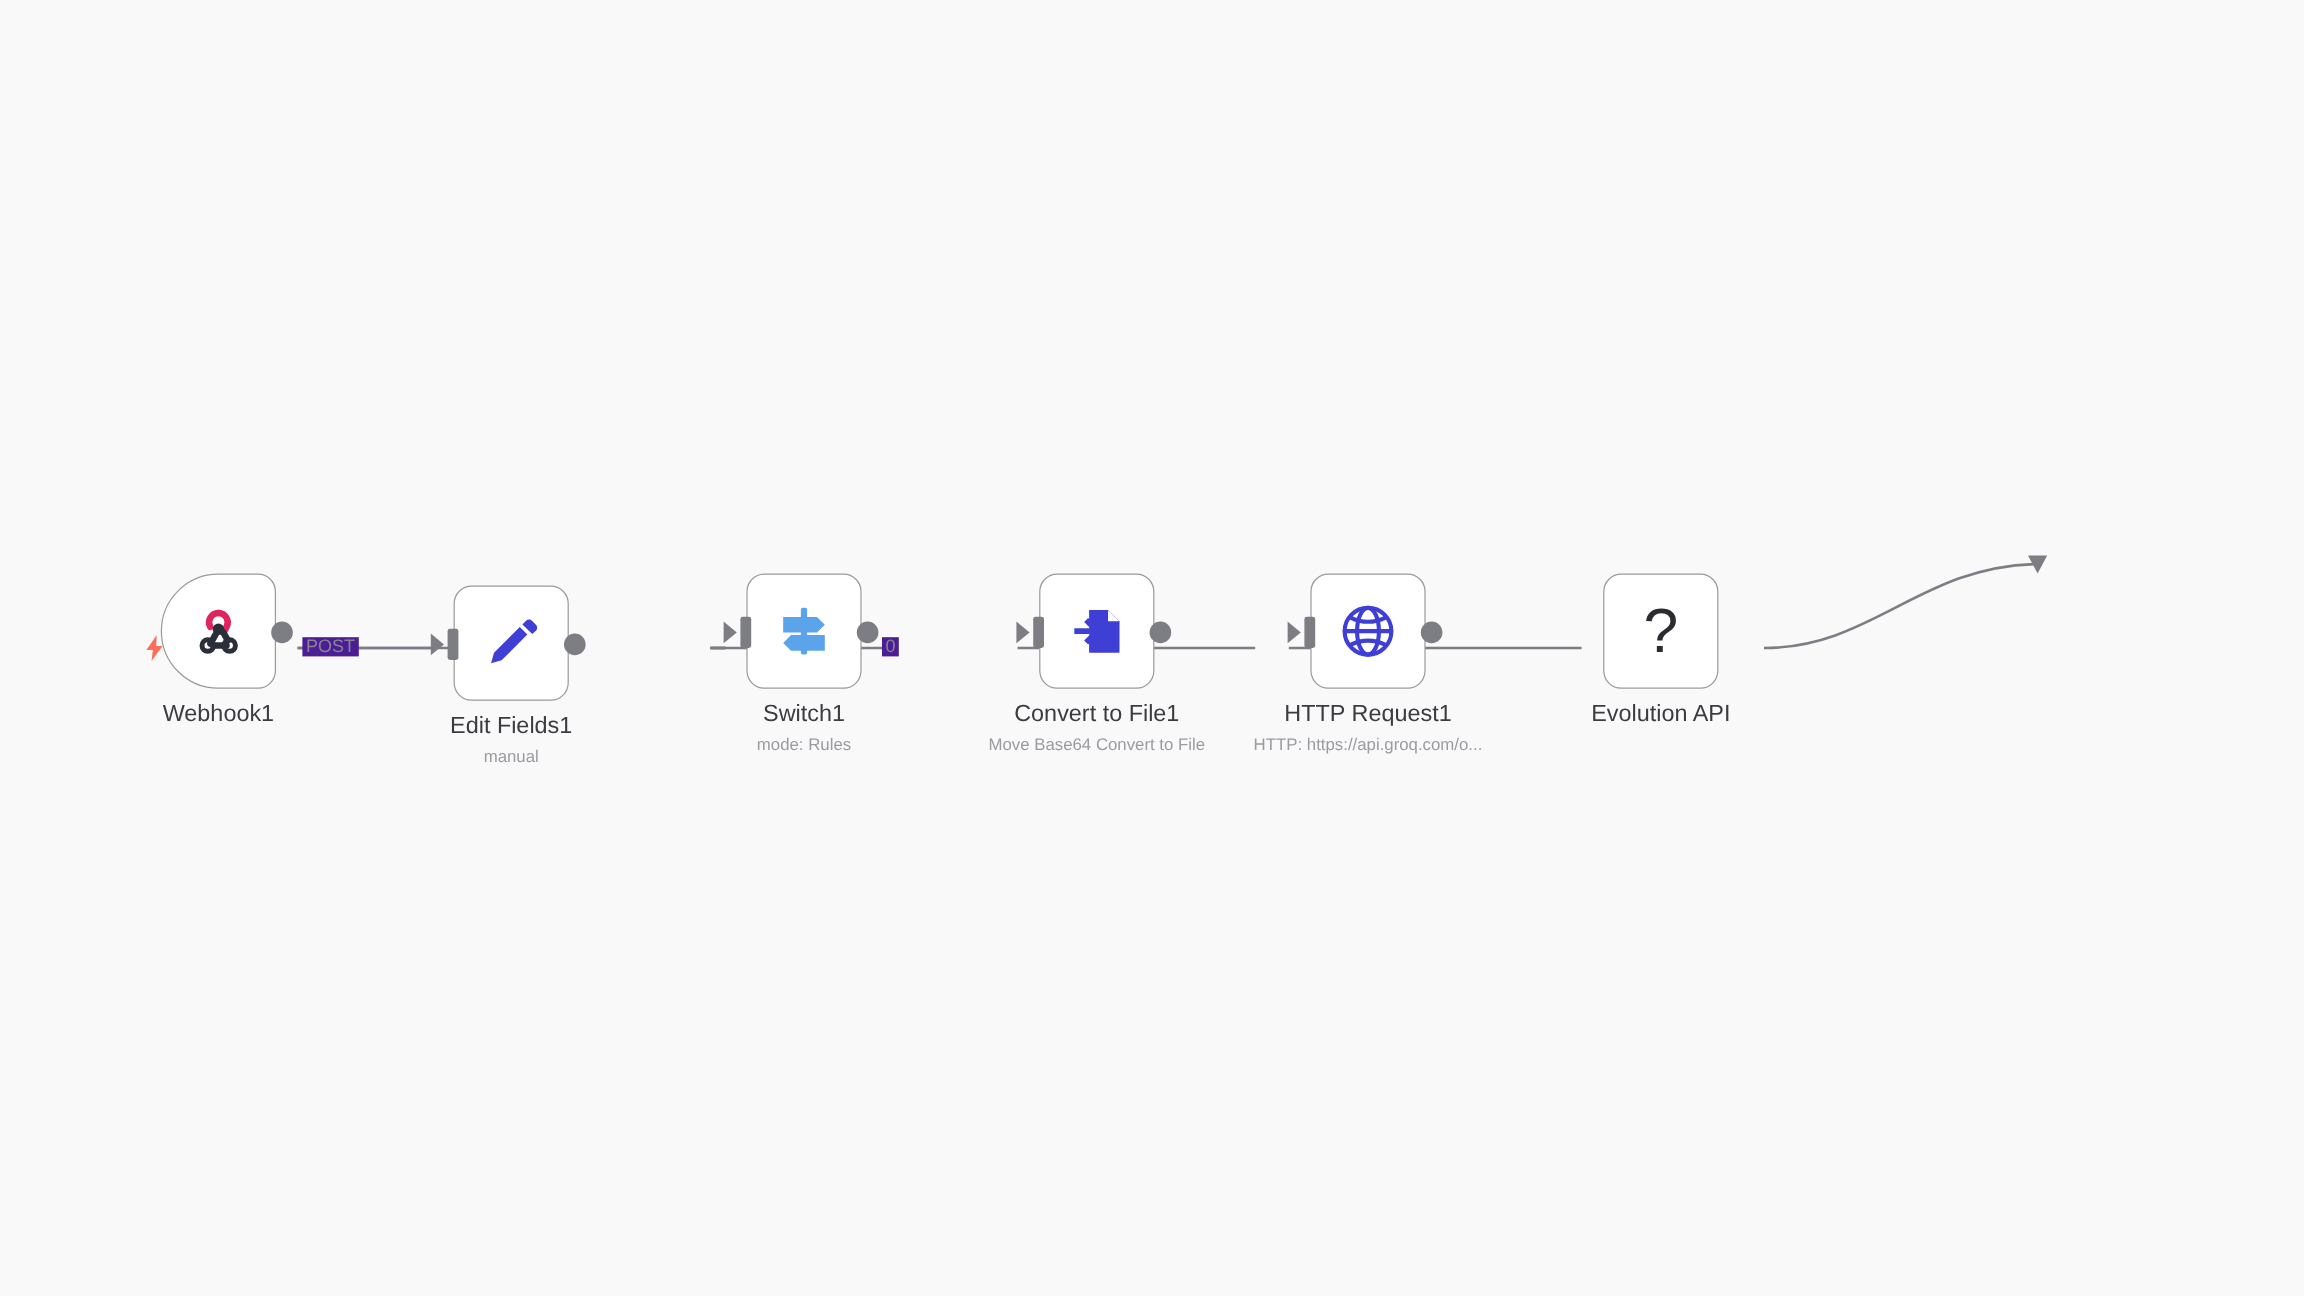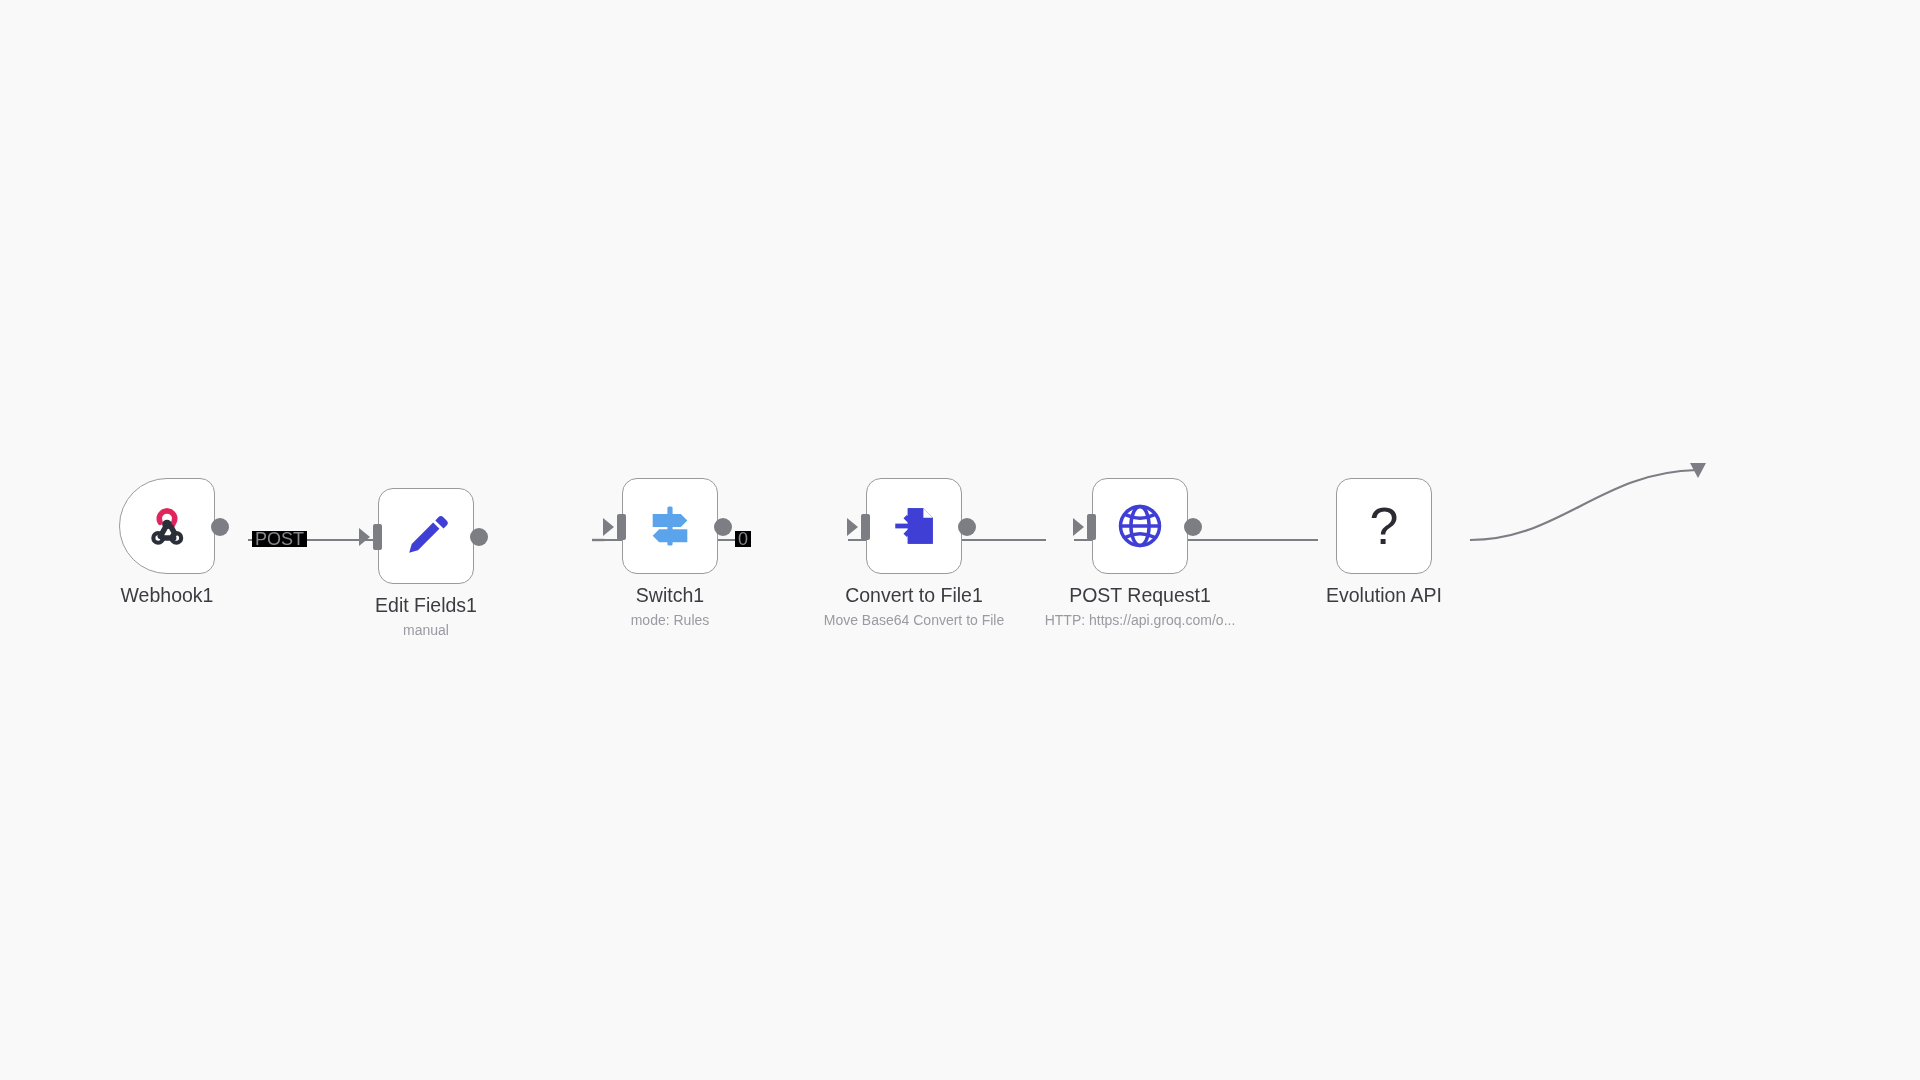--- a/index.html
+++ b/index.html
@@ -111,24 +111,24 @@
     width: 0;
     height: 0;
     border-top: 9px solid transparent;
     border-bottom: 9px solid transparent;
     border-left: 11px solid #7d7d84;
   }
 
   
   .edge-label {
     position: absolute;
-    font-size: 18px;
+    font-size: 15px;
     line-height: 16px;
     color: #86868e;
-    background: #000000;
+    background: #4c1d95;
     padding: 0 3px;
     white-space: nowrap;
   }
 
   
   .trigger-bolt {
     position: absolute;
     width: 26px;
     height: 26px;
   }
@@ -167,21 +167,21 @@
     <line x1="900" y1="540" x2="1046" y2="540" stroke="#7d7d84" stroke-width="2.2"></line>
     <line x1="1180" y1="540" x2="1318" y2="540" stroke="#7d7d84" stroke-width="2.2"></line>
   </svg>
 
   <div class="trigger-bolt" style="left:116px; top:527px;">
     <svg viewBox="0 0 24 24" width="26" height="26">
       <path d="M13.5 2 L5.5 13.5 H10.5 L9.5 22 L18 10.5 H13 Z" fill="#ff6d5a"></path>
     </svg>
   </div>
 
-  <div class="node trigger" style="left:119px; top:478px;">
+  <div class="node trigger" style="left:134px; top:478px;">
     <div class="node-icon">
       <svg viewBox="0 0 48 48" width="50" height="50">
         <path d="M24 9.5 a7.5 7.5 0 0 1 6.6 11 l-2.3 4.3" fill="none" stroke="#e0245e" stroke-width="5.2" stroke-linecap="round"></path>
         <path d="M17.4 20.5 a7.5 7.5 0 0 1 6.6 -11" fill="none" stroke="#e0245e" stroke-width="5.2" stroke-linecap="round"></path>
         <circle cx="24" cy="22.5" r="4.6" fill="#2b2f3a"></circle>
         <path d="M21.8 26.6 l-4.2 7.3" fill="none" stroke="#2b2f3a" stroke-width="5.2" stroke-linecap="round"></path>
         <circle cx="15.5" cy="35.5" r="4.6" fill="none" stroke="#2b2f3a" stroke-width="4"></circle>
         <path d="M19.8 35.5 H30.5" fill="none" stroke="#2b2f3a" stroke-width="5.2" stroke-linecap="round"></path>
         <circle cx="33" cy="35.5" r="4.6" fill="none" stroke="#2b2f3a" stroke-width="4"></circle>
         <path d="M31.5 31.3 l-3.6 -6.4" fill="none" stroke="#2b2f3a" stroke-width="5.2" stroke-linecap="round"></path>
@@ -251,21 +251,21 @@
     <div class="node-icon">
       <svg viewBox="0 0 48 48" width="52" height="52">
         <circle cx="24" cy="24" r="18" fill="none" stroke="#3f3fd6" stroke-width="3.2"></circle>
         <ellipse cx="24" cy="24" rx="8.4" ry="18" fill="none" stroke="#3f3fd6" stroke-width="3.2"></ellipse>
         <line x1="6" y1="24" x2="42" y2="24" stroke="#3f3fd6" stroke-width="3.2"></line>
         <path d="M10.5 13.5 Q24 20 37.5 13.5" fill="none" stroke="#3f3fd6" stroke-width="3.2"></path>
         <path d="M10.5 34.5 Q24 28 37.5 34.5" fill="none" stroke="#3f3fd6" stroke-width="3.2"></path>
       </svg>
     </div>
     <div class="node-caption">
-      <div class="node-title">POST Request1</div>
+      <div class="node-title">HTTP Request1</div>
       <div class="node-subtitle">HTTP: https://api.groq.com/o...</div>
     </div>
     <div class="in-plug" style="left:-6px; top:35px;"></div>
     <div class="in-arrow" style="left:-20px; top:39px;"></div>
     <div class="out-dot" style="left:91px; top:39px;"></div>
   </div>
 
   <div class="node" style="left:1336px; top:478px;">
     <div class="node-icon">
       <span class="question-mark">?</span>

